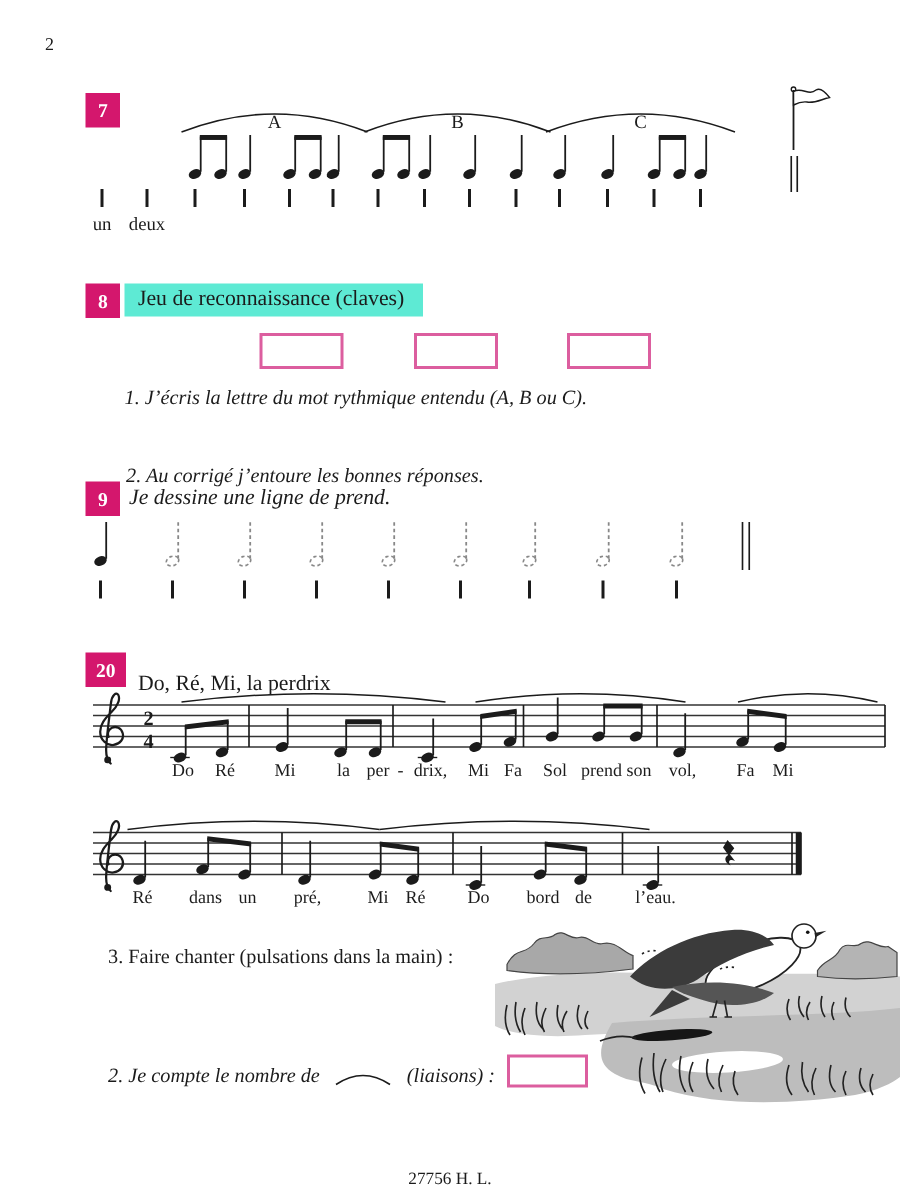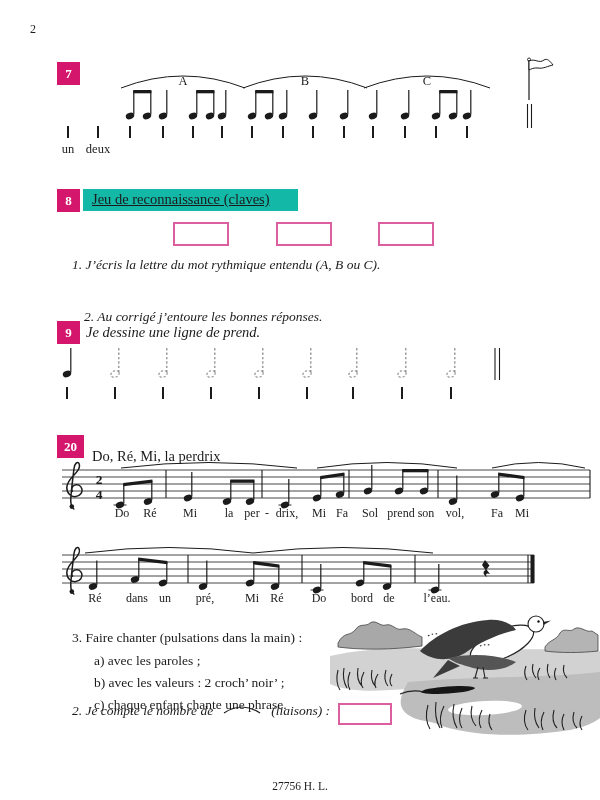--- a/index.html
+++ b/index.html
@@ -1,30 +1,30 @@
 <!DOCTYPE html>
 <html><head>
 <meta charset="utf-8">
 <style>
   html,body{margin:0;padding:0;background:#e8e8e8;}
   .page{position:relative;width:600px;height:800px;background:#ffffff;
         font-family:"Liberation Serif",serif;color:#1b1b1b;overflow:hidden;}
   .pagenum{position:absolute;left:30px;top:22px;font-size:12px;}
   .badge{position:absolute;background:#d4176d;color:#fff;font-weight:bold;
          font-size:13px;line-height:1;padding:5px 7px;text-align:center;min-width:9px;}
-  .hl-title{position:absolute;left:83px;top:189px;background:#14b8a6;
-            padding:2px 28px 3px 9px;font-size:14.5px;text-decoration:underline;}
+  .hl-title{position:absolute;left:83px;top:189px;background:#5eead4;
+            padding:2px 12px 3px 9px;font-size:14.5px;}
   .plain-title{position:absolute;font-size:14.5px;}
   .italic{font-style:italic;}
   .ansbox{position:absolute;width:52px;height:20px;background:#fff;
           border:2px solid #dc5e9f;}
   .instr{position:absolute;font-size:13.5px;line-height:1.3;}
   .sublist{margin:5px 0 0 22px;}
   .sublist div{margin-bottom:4.5px;}
-  .item2row{position:absolute;left:72px;top:703px;display:flex;align-items:flex-start;gap:8px;
+  .item2row{position:absolute;left:72px;top:703px;display:flex;align-items:flex-end;gap:8px;
             font-size:13.5px;font-style:italic;}
   .item2row .ansbox2{width:50px;height:18px;border:2px solid #dc5e9f;background:#fff;}
   .footer{position:absolute;left:0;right:0;top:780px;text-align:center;font-size:11.5px;}
   svg{position:absolute;overflow:visible;}
   svg text{font-family:"Liberation Serif",serif;}
 </style>
 </head>
 <body>
 
 <div class="page">
@@ -100,21 +100,21 @@
         <line x1="467.5" y1="48" x2="467.5" y2="72" stroke="#1b1b1b" stroke-width="1.1"></line>
         <line x1="471.5" y1="48" x2="471.5" y2="72" stroke="#1b1b1b" stroke-width="1.1"></line>
       </g>
     </svg>
 
   <div class="badge" style="left:57px;top:189px;">8</div>
   <div class="hl-title">Jeu de reconnaissance (claves)</div>
   <div class="ansbox" style="left:173px;top:222px;"></div>
   <div class="ansbox" style="left:276px;top:222px;"></div>
   <div class="ansbox" style="left:378px;top:222px;"></div>
-  <div class="instr italic" style="left:72px;top:256px;">1. J’écris la lettre du mot rythmique entendu (A, B ou C).</div>
+  <div class="instr italic" style="left:83px;top:256px;">1. J’écris la lettre du mot rythmique entendu (A, B ou C).</div>
   <div class="instr italic" style="left:84px;top:273px;margin-top:35px;">2. Au corrigé j’entoure les bonnes réponses.</div>
 
   <div class="badge" style="left:57px;top:321px;">9</div>
   <div class="plain-title italic" style="left:86px;top:324px;">Je dessine une ligne de prend.</div>
   <svg id="svg-ex9" width="460" height="62" style="left:55px;top:342px;">
       <ellipse cx="12" cy="32" rx="4.3" ry="3.1" transform="rotate(-20 12 32)" fill="#1b1b1b"></ellipse>
       <line x1="15.8" y1="30.5" x2="15.8" y2="6" stroke="#1b1b1b" stroke-width="1.2"></line>
       <line x1="12" y1="45" x2="12" y2="57" stroke="#1b1b1b" stroke-width="2"></line>
       <ellipse cx="60" cy="32" rx="4.3" ry="3.1" transform="rotate(-20 60 32)" fill="none" stroke="#888" stroke-width="1.1" stroke-dasharray="2.2 1.8"></ellipse>
       <line x1="63.8" y1="30.5" x2="63.8" y2="6" stroke="#888" stroke-width="1.2" stroke-dasharray="2.4 2"></line>
@@ -270,25 +270,20 @@
       <line x1="308.8" y1="38.5" x2="308.8" y2="19" stroke="#1b1b1b" stroke-width="1.2"></line>
       <line x1="335.8" y1="42" x2="335.8" y2="22.5" stroke="#1b1b1b" stroke-width="1.2"></line>
       <polygon points="308.2,18 336.40000000000003,21.5 336.40000000000003,24.8 308.2,21.3" fill="#1b1b1b"></polygon>
       <path d="M30,10 Q114,-1 198,10" fill="none" stroke="#1b1b1b" stroke-width="1"></path>
       <path d="M198,10 Q288,-1 378,10" fill="none" stroke="#1b1b1b" stroke-width="1"></path>
       <path d="M430,17 L434.5,22.5 L431.5,26.5 L435,31 C431.5,29.5 430,31 432,34 C428,32 427.5,28.5 430.5,27 L427,22 Z" fill="#1b1b1b"></path>
     </svg>
 
   <div class="instr" style="left:72px;top:629px;">
     <div>3. Faire chanter (pulsations dans la main) :</div>
-    <div class="sublist">
-      <div>a) avec les paroles ;</div>
-      <div>b) avec les valeurs : 2 croch’ noir’ ;</div>
-      <div>c) chaque enfant chante une phrase.</div>
-    </div>
   </div>
 
   <div class="item2row">
     <span>2. Je compte le nombre de</span>
     <svg width="42" height="12" style="position:static;">
       <path d="M3,10 Q21,-2 39,10" fill="none" stroke="#1b1b1b" stroke-width="1.1"></path>
     </svg>
     <span>(liaisons) :</span>
     <span class="ansbox2"></span>
   </div>

